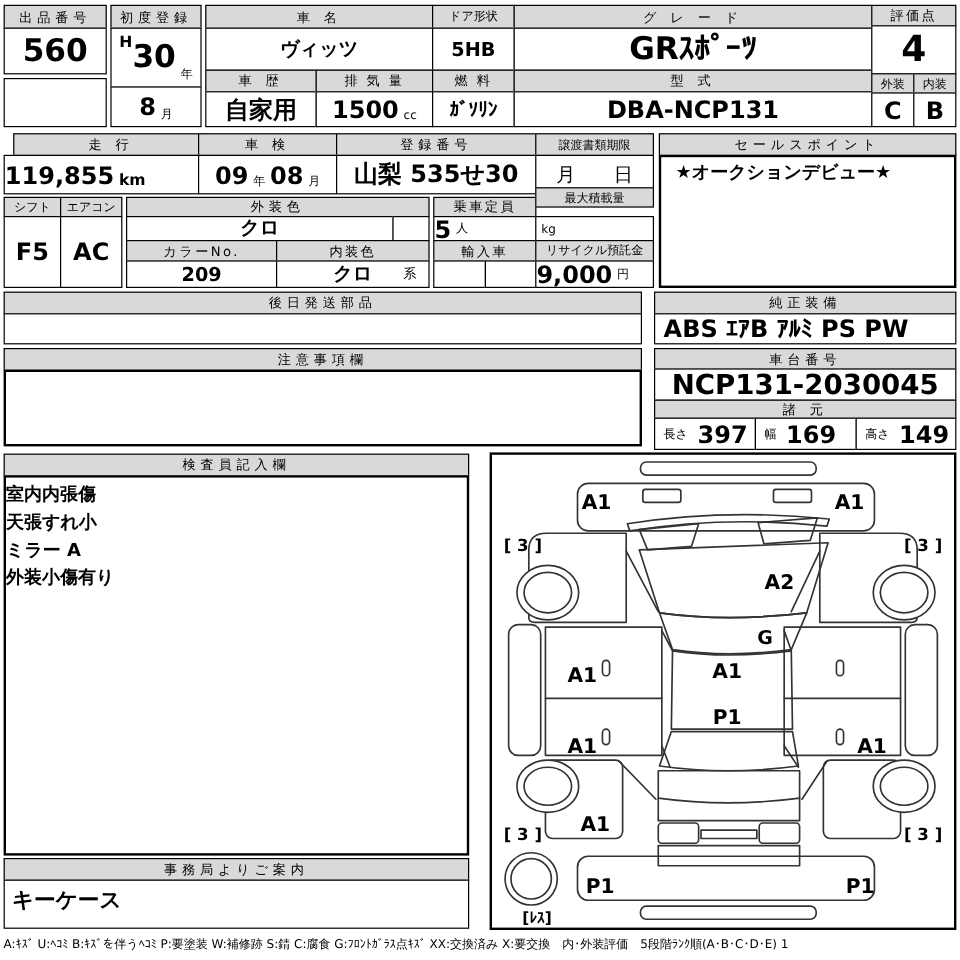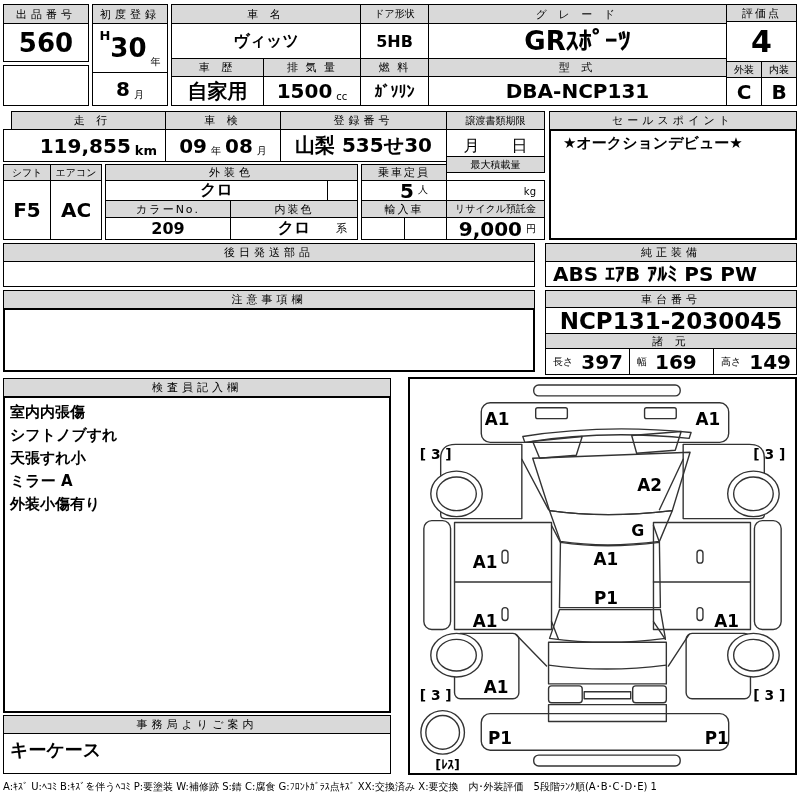--- a/index.html
+++ b/index.html
@@ -7,27 +7,27 @@
   body { position:relative; font-family:"DejaVu Sans", sans-serif; color:#000; overflow:hidden; }
   .box { position:absolute; border:1px solid #000; background:#fff; overflow:hidden; }
   .b2  { border-width:2px; }
   .hdr { background:#d9d9d9; display:flex; align-items:center; justify-content:center;
          font-size:11px; letter-spacing:4px; white-space:nowrap; }
   .hdr.ls0 { letter-spacing:0; font-size:10px; }
   .hdr.ls2 { letter-spacing:2px; }
   .val { display:flex; align-items:center; justify-content:center; font-weight:bold;
          font-size:16px; white-space:nowrap; }
   .val.left  { justify-content:flex-start; padding-left:7px; }
-  .val.right { justify-content:flex-end;  padding-right:8px; }
+  .val.right { justify-content:flex-start;  padding-right:8px; }
   .unit { font-size:10px; font-weight:bold; margin-left:4px; align-self:flex-end; padding-bottom:3px; }
   .unit.n { font-weight:normal; }
   .big22 { font-size:16px; } .big26 { font-size:26px; } .big20 { font-size:20px; }
   .era  { font-size:13px; align-self:flex-start; padding-top:4px; font-weight:bold; }
   .suffix { position:absolute; right:10px; bottom:3px; font-size:11px; font-weight:normal; }
-  .tb-line { font-weight:bold; font-size:15px; line-height:23px; padding-left:5px; }
+  .tb-line { font-weight:bold; font-size:15px; line-height:23px; }
   .smalltext { font-size:16px; font-weight:normal; }
   .speclbl { font-size:10px; font-weight:normal; margin-right:8px; }
   #legend { position:absolute; left:3px; top:780px; width:795px; font-size:10px; white-space:nowrap; }
   svg text { font-family:"DejaVu Sans", sans-serif; }
 </style>
 </head>
 <body>
 
 <div class="box hdr" style="left:3px;top:4px;width:86px;height:20px">出品番号</div>
 <div class="box val big26" style="left:3px;top:23px;width:86px;height:39px">560</div>
@@ -147,21 +147,20 @@
     <span>169</span>
 </div>
 <div class="box val big20 left" style="left:713px;top:348px;width:84px;height:27px">
   <span class="speclbl">高さ</span>
     <span>149</span>
 </div>
 
 <div class="box hdr" style="left:3px;top:378px;width:388px;height:19px">検査員記入欄</div>
 <div class="box b2" style="left:3px;top:396px;width:388px;height:317px;padding:3px 0">
   <div class="tb-line">室内内張傷</div>
-  <div class="tb-line">シフトノブすれ</div>
   <div class="tb-line">天張すれ小</div>
   <div class="tb-line">ミラー A</div>
   <div class="tb-line">外装小傷有り</div>
 </div>
 
 <div class="box hdr" style="left:3px;top:715px;width:388px;height:19px">事務局よりご案内</div>
 <div class="box" style="left:3px;top:733px;width:388px;height:41px">
   <div style="font-weight:bold;font-size:18px;padding:4px 6px">キーケース</div>
 </div>
 

